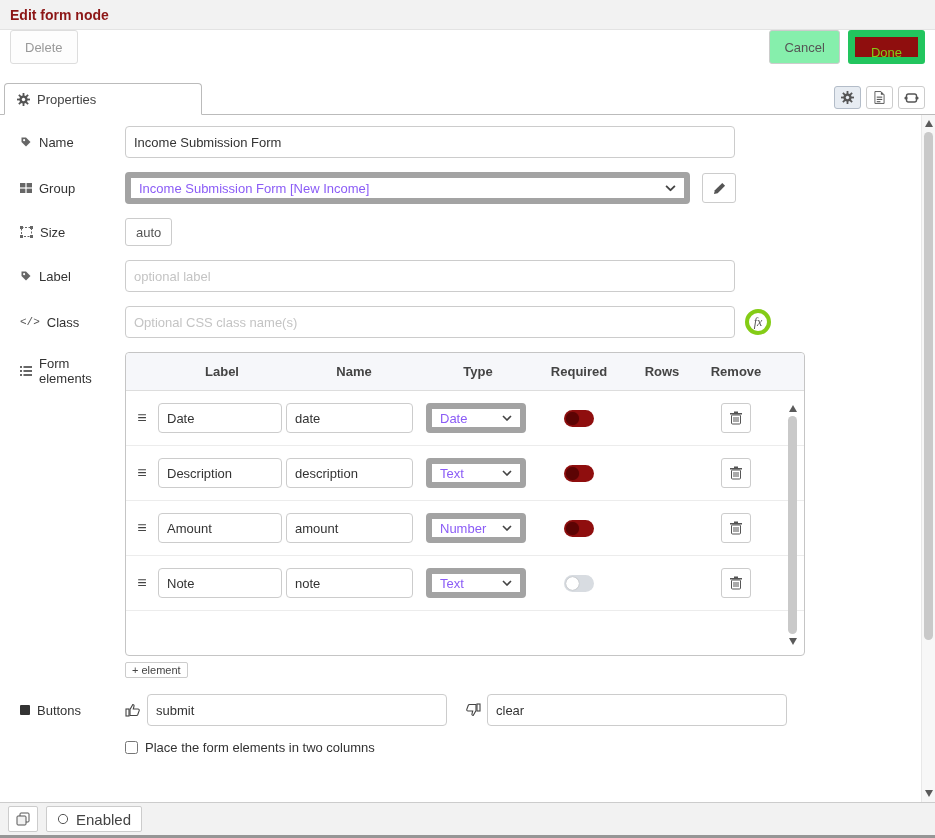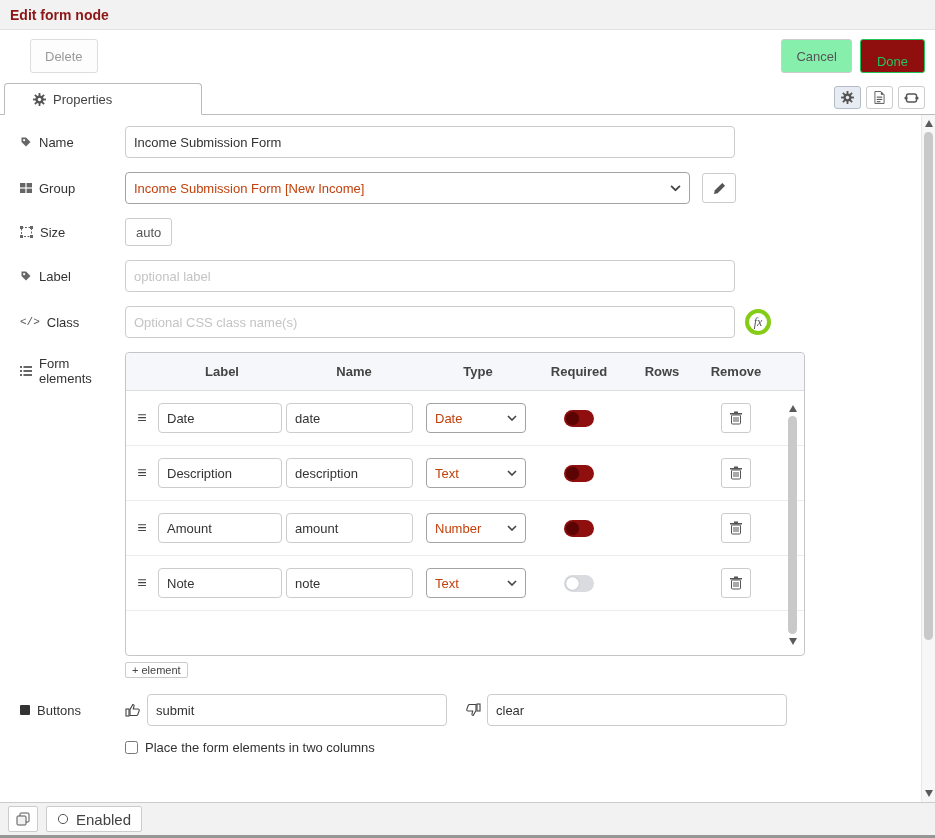--- a/index.html
+++ b/index.html
@@ -3,49 +3,49 @@
 <meta charset="utf-8">
 <style>
   * { box-sizing: border-box; margin: 0; padding: 0; }
   html,body { width:935px; height:838px; }
   body { font-family:"Liberation Sans", sans-serif; font-size:13px; color:#333; background:#fff; }
   .dialog { width:935px; height:838px; display:flex; flex-direction:column; overflow:hidden; }
 
   .titlebar { flex:none; height:30px; background:#f2f2f2; border-bottom:1px solid #e3e3e3;
               display:flex; align-items:center; padding:0 10px; font-weight:bold; font-size:14px; color:#8c1616; }
 
-  .buttonbar { flex:none; height:52px; display:flex; align-items:center; padding:0 10px; background:#fff;margin-left:20px; }
+  .buttonbar { flex:none; height:52px; display:flex; align-items:flex-start; padding:0 10px; background:#fff; }
   .spacer { flex:1; }
   button { font-family:inherit; cursor:pointer; }
   .btn { height:34px; font-size:13px; border-radius:3px; padding:0 14px; }
   .btn-delete { background:#fdfdfd; border:1px solid #ddd; color:#999; }
   .btn-cancel { background:#86efac; border:1px solid #ccc; color:#555; margin-right:8px; }
-  .btn-done { background:#8f0e0e; border:1px solid #22c55e; color:#22c55e; padding:14px 16px; }
+  .btn-done { background:#8f0e0e; border:7px solid #22c55e; color:#84cc16; padding:8px 16px; }
 
   .tabbar { flex:none; height:33px; display:flex; align-items:flex-end; border-bottom:1px solid #bbb; background:#fff; padding-left:4px; }
   .tab { width:198px; height:32px; margin-bottom:-1px; background:#fff; border:1px solid #bbb; border-bottom-color:#fff;
-         border-radius:4px 4px 0 0; display:flex; align-items:center; gap:7px; padding:0 28px; color:#444; cursor:pointer; }
+         border-radius:4px 4px 0 0; display:flex; align-items:center; gap:7px; padding:0 12px; color:#444; cursor:pointer; }
   .tab-buttons { margin-left:auto; display:flex; align-items:center; gap:5px; padding:0 10px 5px 0; }
   .icon-btn { width:27px; height:23px; border:1px solid #ccc; border-radius:3px; background:#fff;
               display:flex; align-items:center; justify-content:center; }
   .icon-btn.selected { background:#e7ecf2; border-color:#b3bcc8; }
 
   .content { flex:1; position:relative; padding:11px 34px 0 20px; background:#fff; overflow:hidden; }
   .form-row { display:flex; align-items:center; margin-bottom:14px; }
   .row-label { width:105px; flex:none; display:flex; align-items:center; gap:7px; color:#333; }
   .ticon { display:inline-flex; flex:none; align-items:center; }
   .code-glyph { font-family:"Liberation Mono", monospace; font-size:11px; color:#555; }
 
   input.text { height:32px; border:1px solid #ccc; border-radius:4px; padding:0 8px;
                font-family:inherit; font-size:13px; color:#333; background:#fff; }
   input.text::placeholder { color:#c4c4c4; }
   .w-big { width:610px; }
 
-  .select { position:relative; height:32px; border:1px solid #a3a3a3; border-radius:4px; background:#fff;
-            display:flex; align-items:center; padding:0 26px 0 8px; cursor:pointer; color:#c2410c; }
+  .select { position:relative; height:32px; border:6px solid #a3a3a3; border-radius:4px; background:#fff;
+            display:flex; align-items:center; padding:0 26px 0 8px; cursor:pointer; color:#8b5cf6; }
   .select .chev { position:absolute; right:8px; top:50%; transform:translateY(-50%); display:inline-flex; }
   .w-group { width:565px; }
 
   .sq-btn { width:34px; height:30px; border:1px solid #ccc; border-radius:3px; background:#fff;
             display:flex; align-items:center; justify-content:center; margin-left:12px; }
   .size-btn { height:28px; padding:0 10px; border:1px solid #ccc; border-radius:3px; background:#fff; color:#555; font-size:13px; }
   .fx-btn { width:26px; height:26px; border:4px solid #84cc16; border-radius:50%; background:#fff; margin-left:10px;
             display:flex; align-items:center; justify-content:center;
             font-family:"Liberation Serif", serif; font-style:italic; font-size:12px; color:#555; }
 

